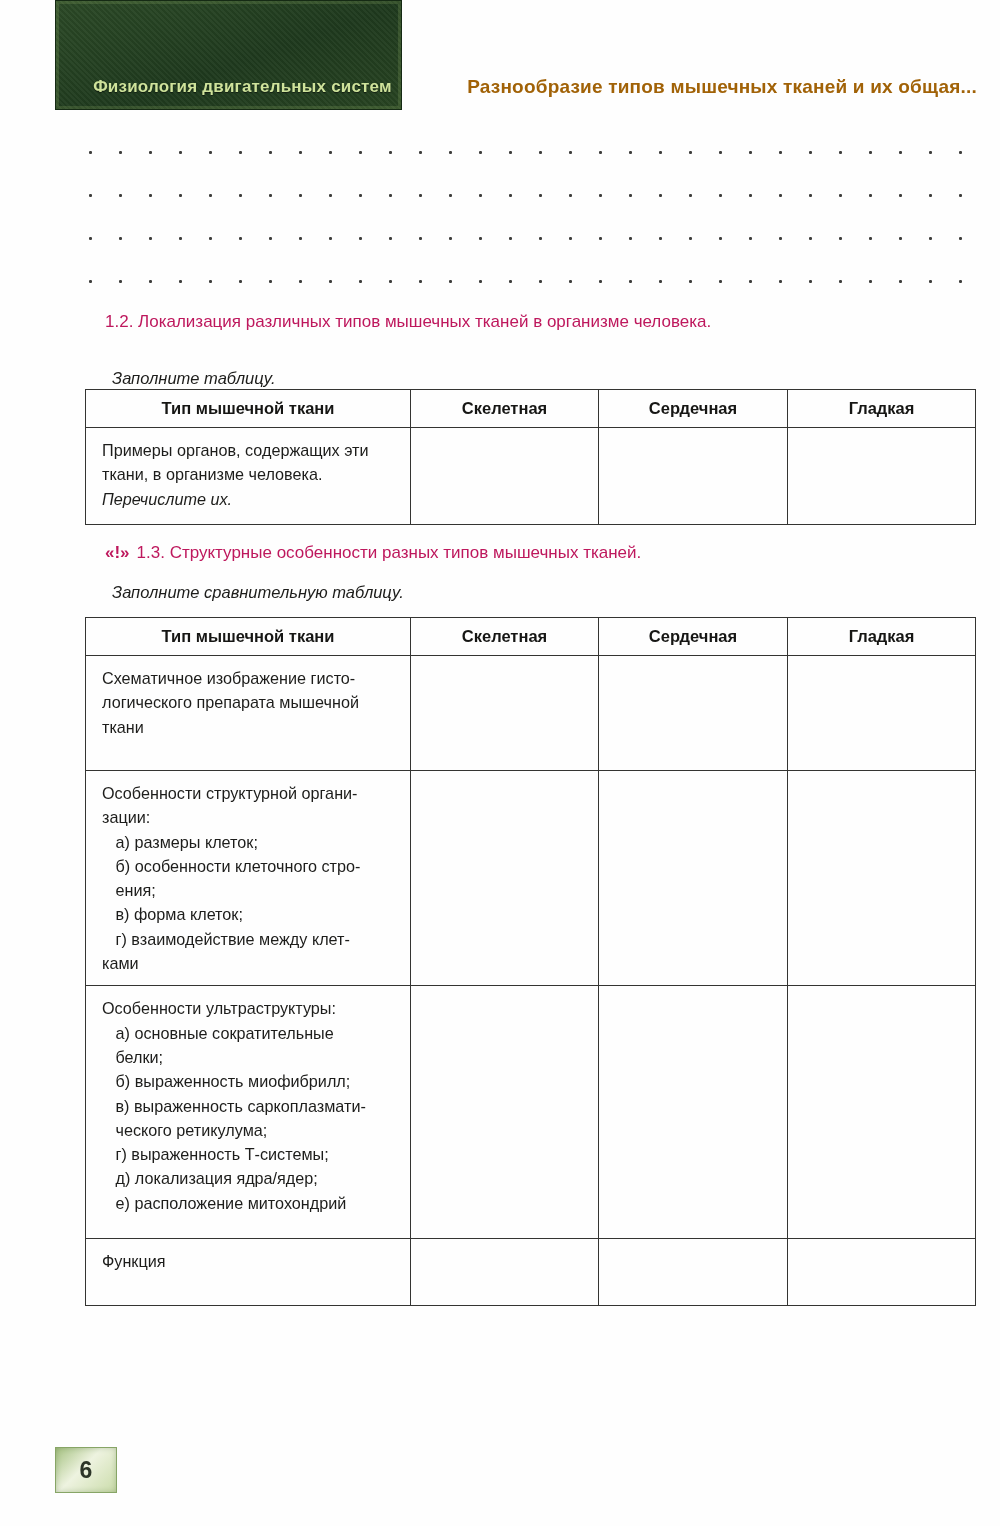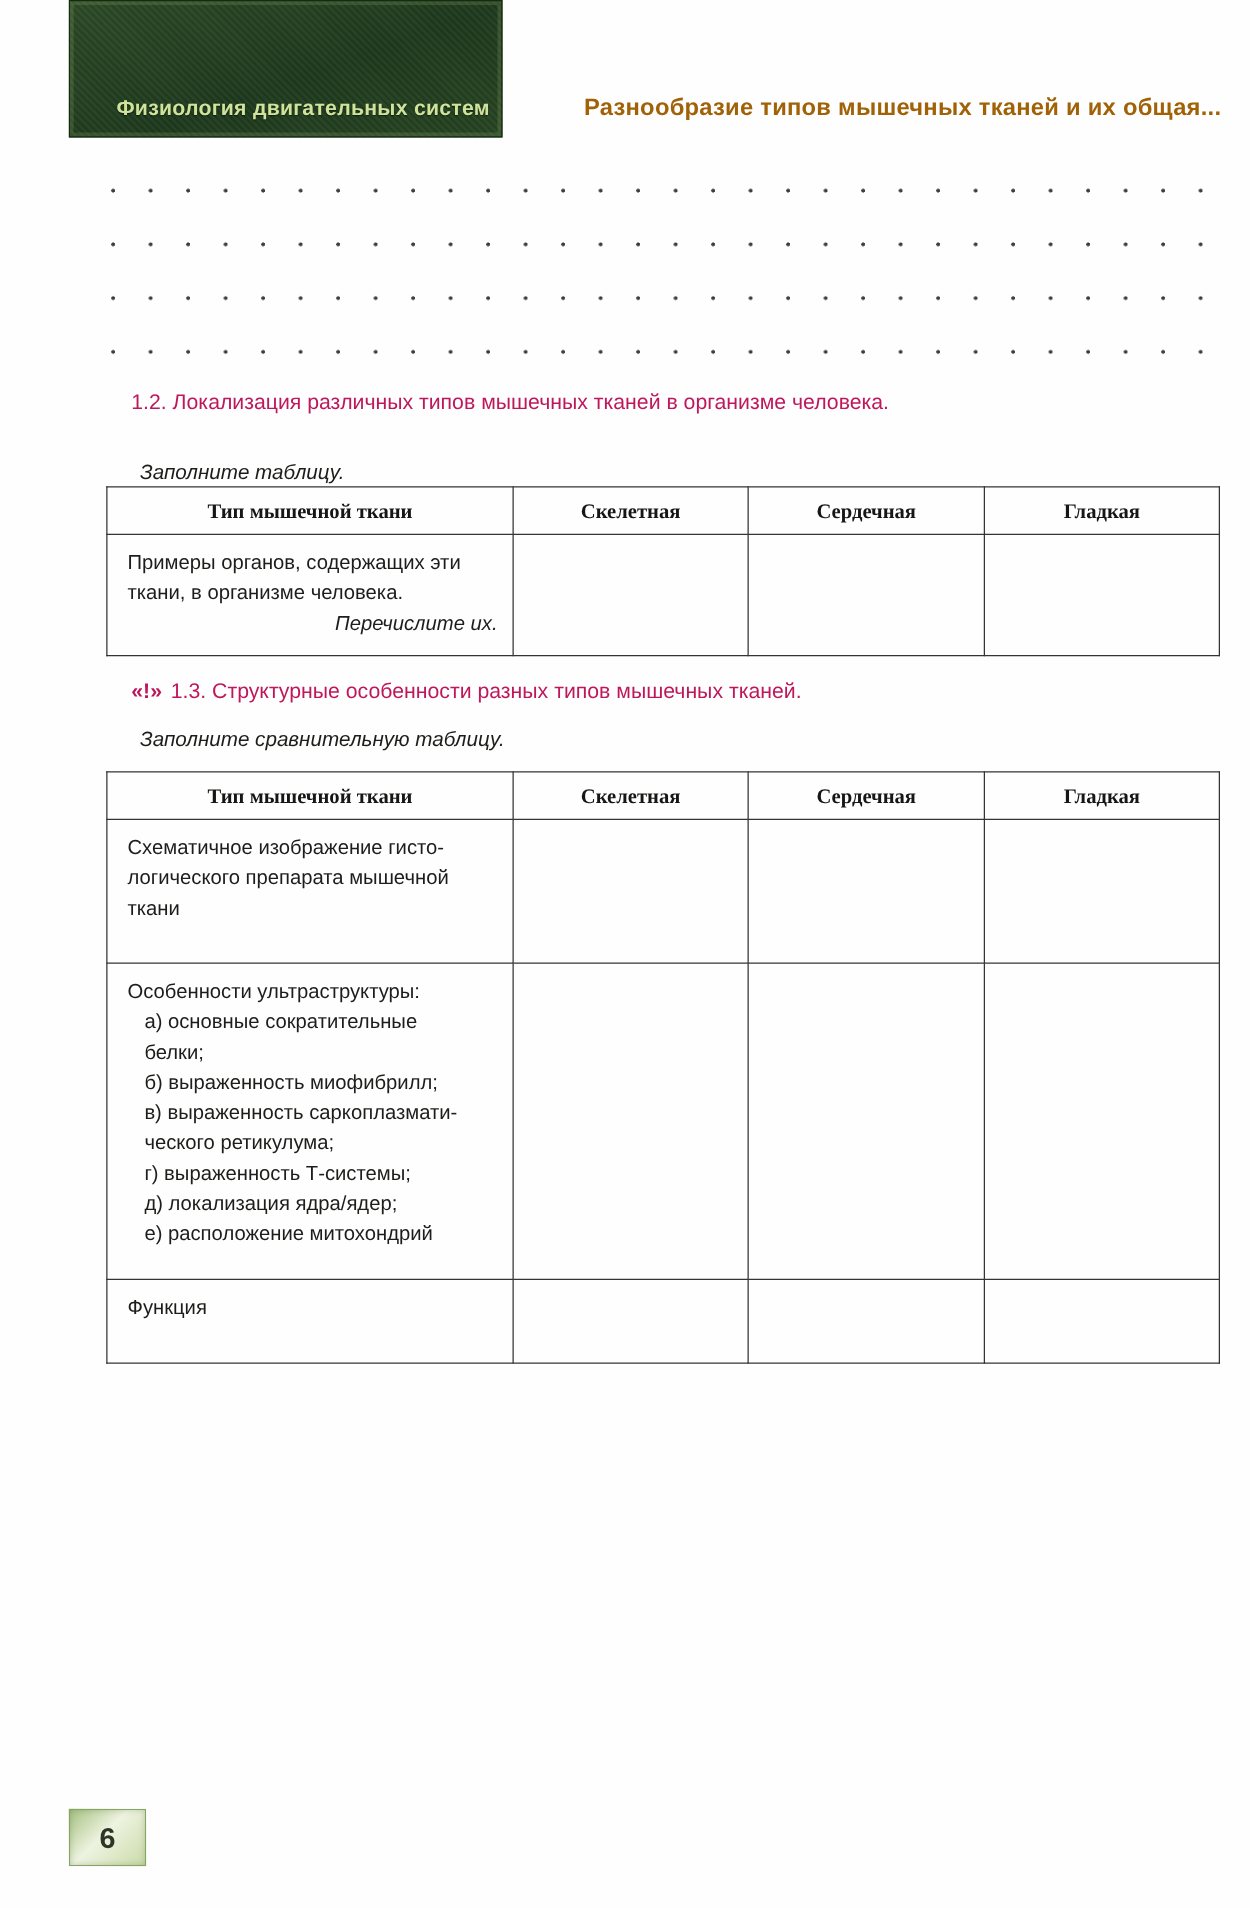--- a/index.html
+++ b/index.html
@@ -93,30 +93,29 @@
   .tbl col.c2 { width: 188px; }
   .tbl col.c3 { width: 189px; }
   .tbl col.c4 { width: 188px; }
   .tbl th, .tbl td { border: 1px solid #343432; }
   .tbl th {
     height: 38px;
     vertical-align: middle;
     font-size: 16.5px;
     font-weight: bold;
     color: #161614;
-    font-family: Liberation Serif, serif;
   }
   .tbl td { vertical-align: top; }
   .label-cell {
     padding: 10px 12px 10px 16px;
     font-size: 16.2px;
     line-height: 1.5;
   }
   .pre { white-space: pre-wrap; }
-  .italic { font-style: italic; text-align: right; }
+  .italic { font-style: italic; }
 
   .r-t1 td { height: 97px; }
   .r1 td { height: 115px; }
   .r2 td { height: 215px; }
   .r3 td { height: 253px; }
   .r4 td { height: 67px; }
   .r5 td { height: 110px; }
 
   
   .page-num {
@@ -202,20 +201,33 @@
     </thead>
     <tbody>
       <tr class="r1">
         <td class="label-cell pre">Схематичное изображение гисто-
 логического препарата мышечной
 ткани</td>
         <td></td>
         <td></td>
         <td></td>
       </tr>
+      <tr class="r2">
+        <td class="label-cell pre">Особенности структурной органи-
+зации:
+   а) размеры клеток;
+   б) особенности клеточного стро-
+   ения;
+   в) форма клеток;
+   г) взаимодействие между клет-
+ками</td>
+        <td></td>
+        <td></td>
+        <td></td>
+      </tr>
       <tr class="r3">
         <td class="label-cell pre">Особенности ультраструктуры:
    а) основные сократительные
    белки;
    б) выраженность миофибрилл;
    в) выраженность саркоплазмати-
    ческого ретикулума;
    г) выраженность Т-системы;
    д) локализация ядра/ядер;
    е) расположение митохондрий</td>

